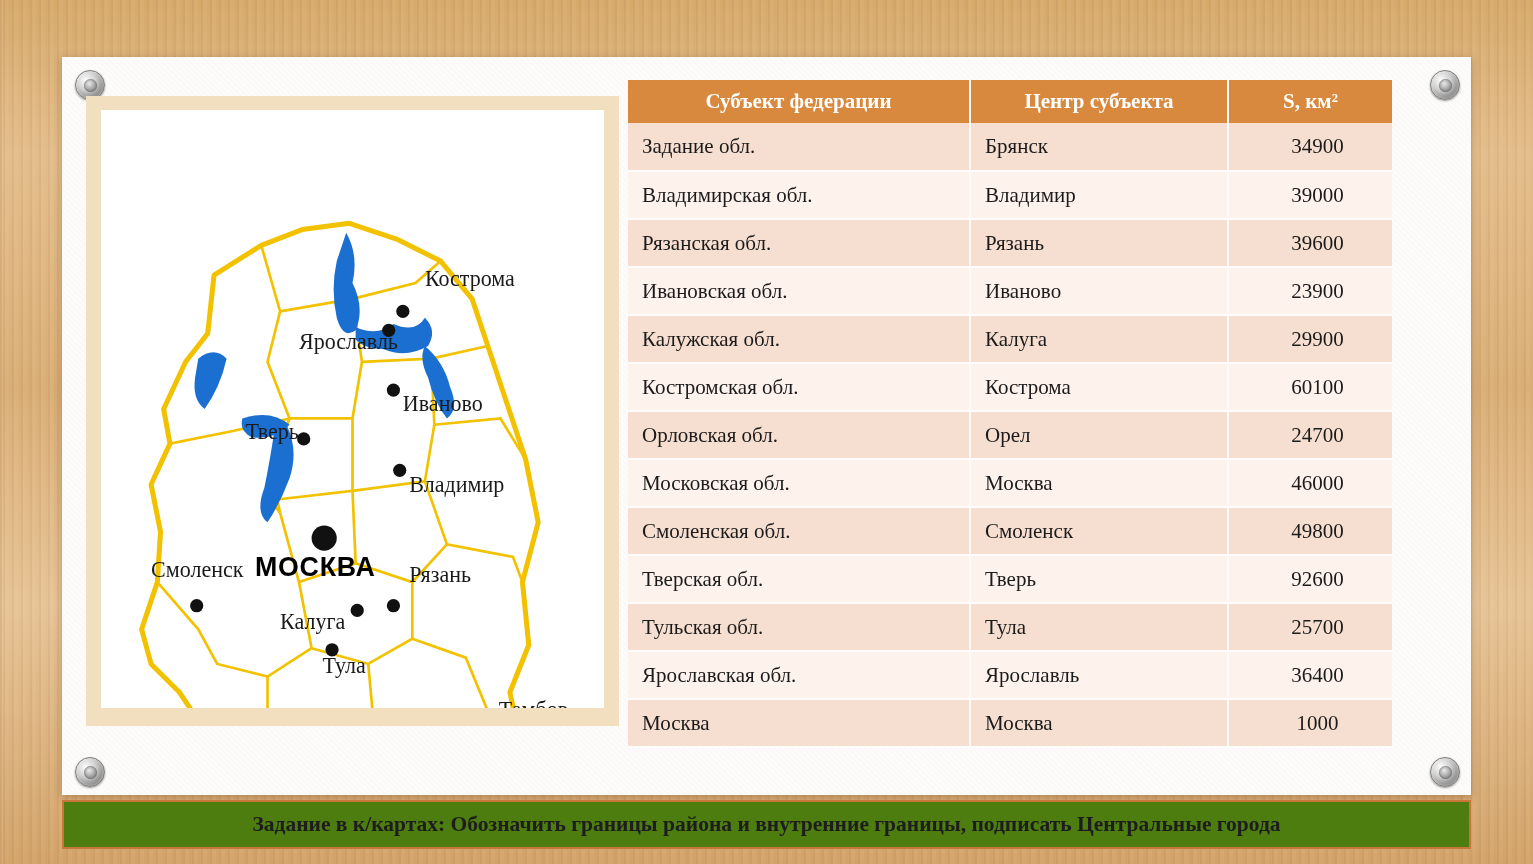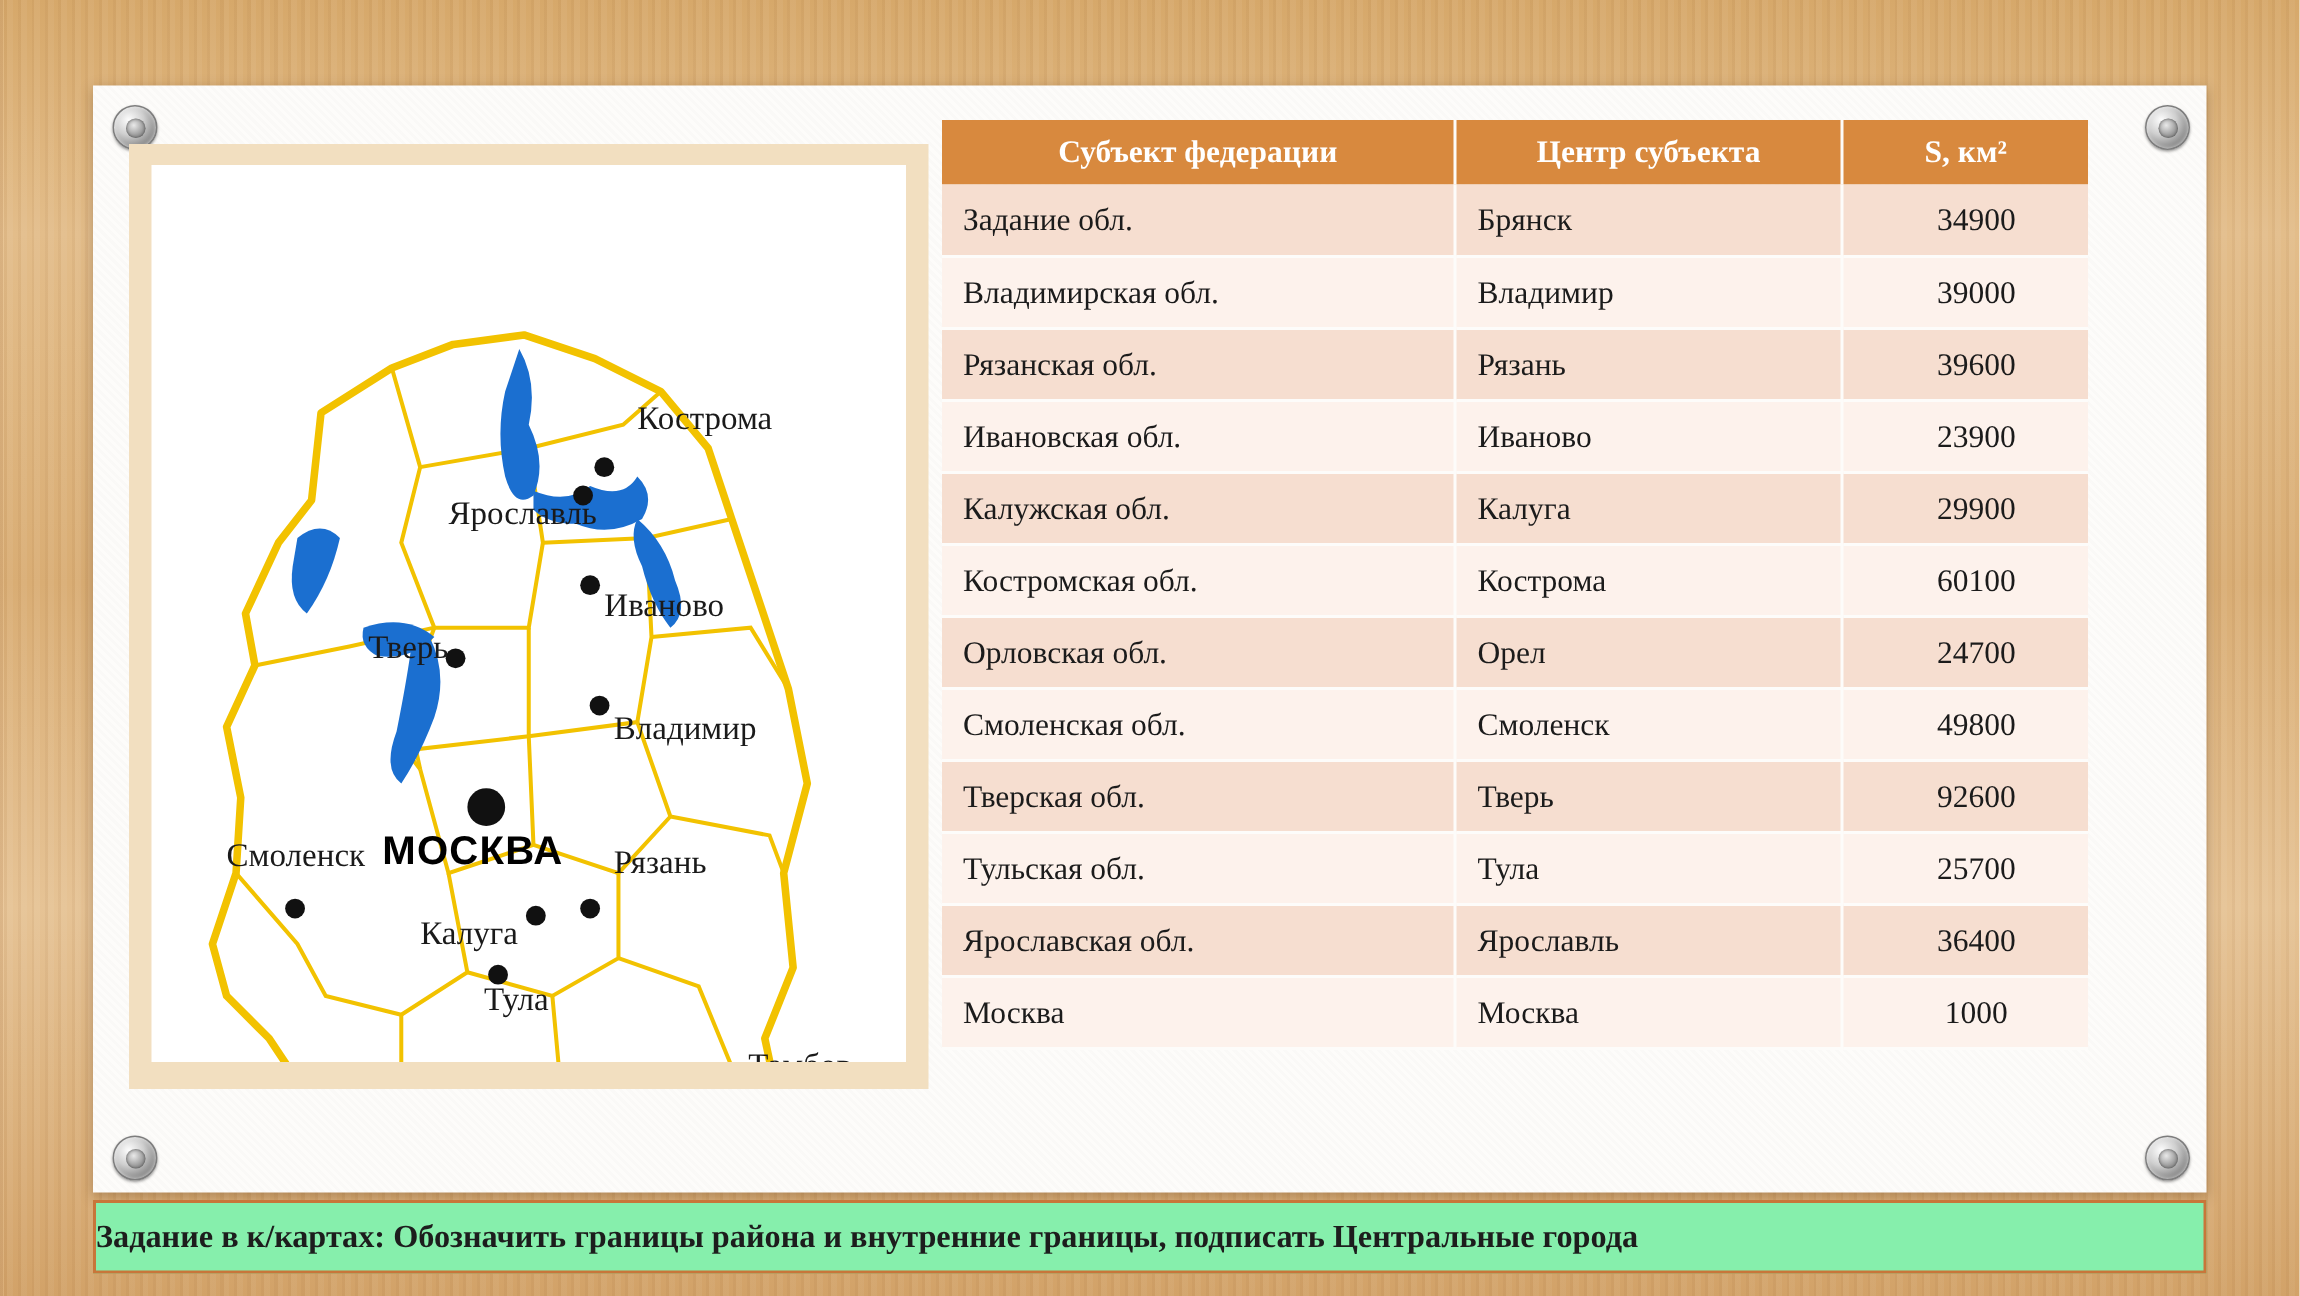--- a/index.html
+++ b/index.html
@@ -135,24 +135,25 @@
   table.regions tbody tr:nth-child(even) td { background: #fdf2ec; }
   col.c1 { width: 342px; }
   col.c2 { width: 258px; }
   col.c3 { width: 164px; }
 
   
   .footer {
     position: absolute;
     left: 62px; top: 800px;
     width: 1409px; height: 49px;
-    background: #86efac;
+    background: #4d7c0f;
     border: 2px solid #c8763a;
     display: flex;
     align-items: center;
+    justify-content: center;
   }
   .footer-text {
     font-family: "Liberation Serif", serif;
     font-weight: bold;
     font-size: 21.5px;
     color: #1d1d1d;
     white-space: nowrap;
   }
 </style>
 </head>
@@ -293,20 +294,25 @@
           <td>Костромская обл.</td>
           <td>Кострома</td>
           <td>60100</td>
         </tr>
         <tr>
           <td>Орловская обл.</td>
           <td>Орел</td>
           <td>24700</td>
         </tr>
         <tr>
+          <td>Московская обл.</td>
+          <td>Москва</td>
+          <td>46000</td>
+        </tr>
+        <tr>
           <td>Смоленская обл.</td>
           <td>Смоленск</td>
           <td>49800</td>
         </tr>
         <tr>
           <td>Тверская обл.</td>
           <td>Тверь</td>
           <td>92600</td>
         </tr>
         <tr>

